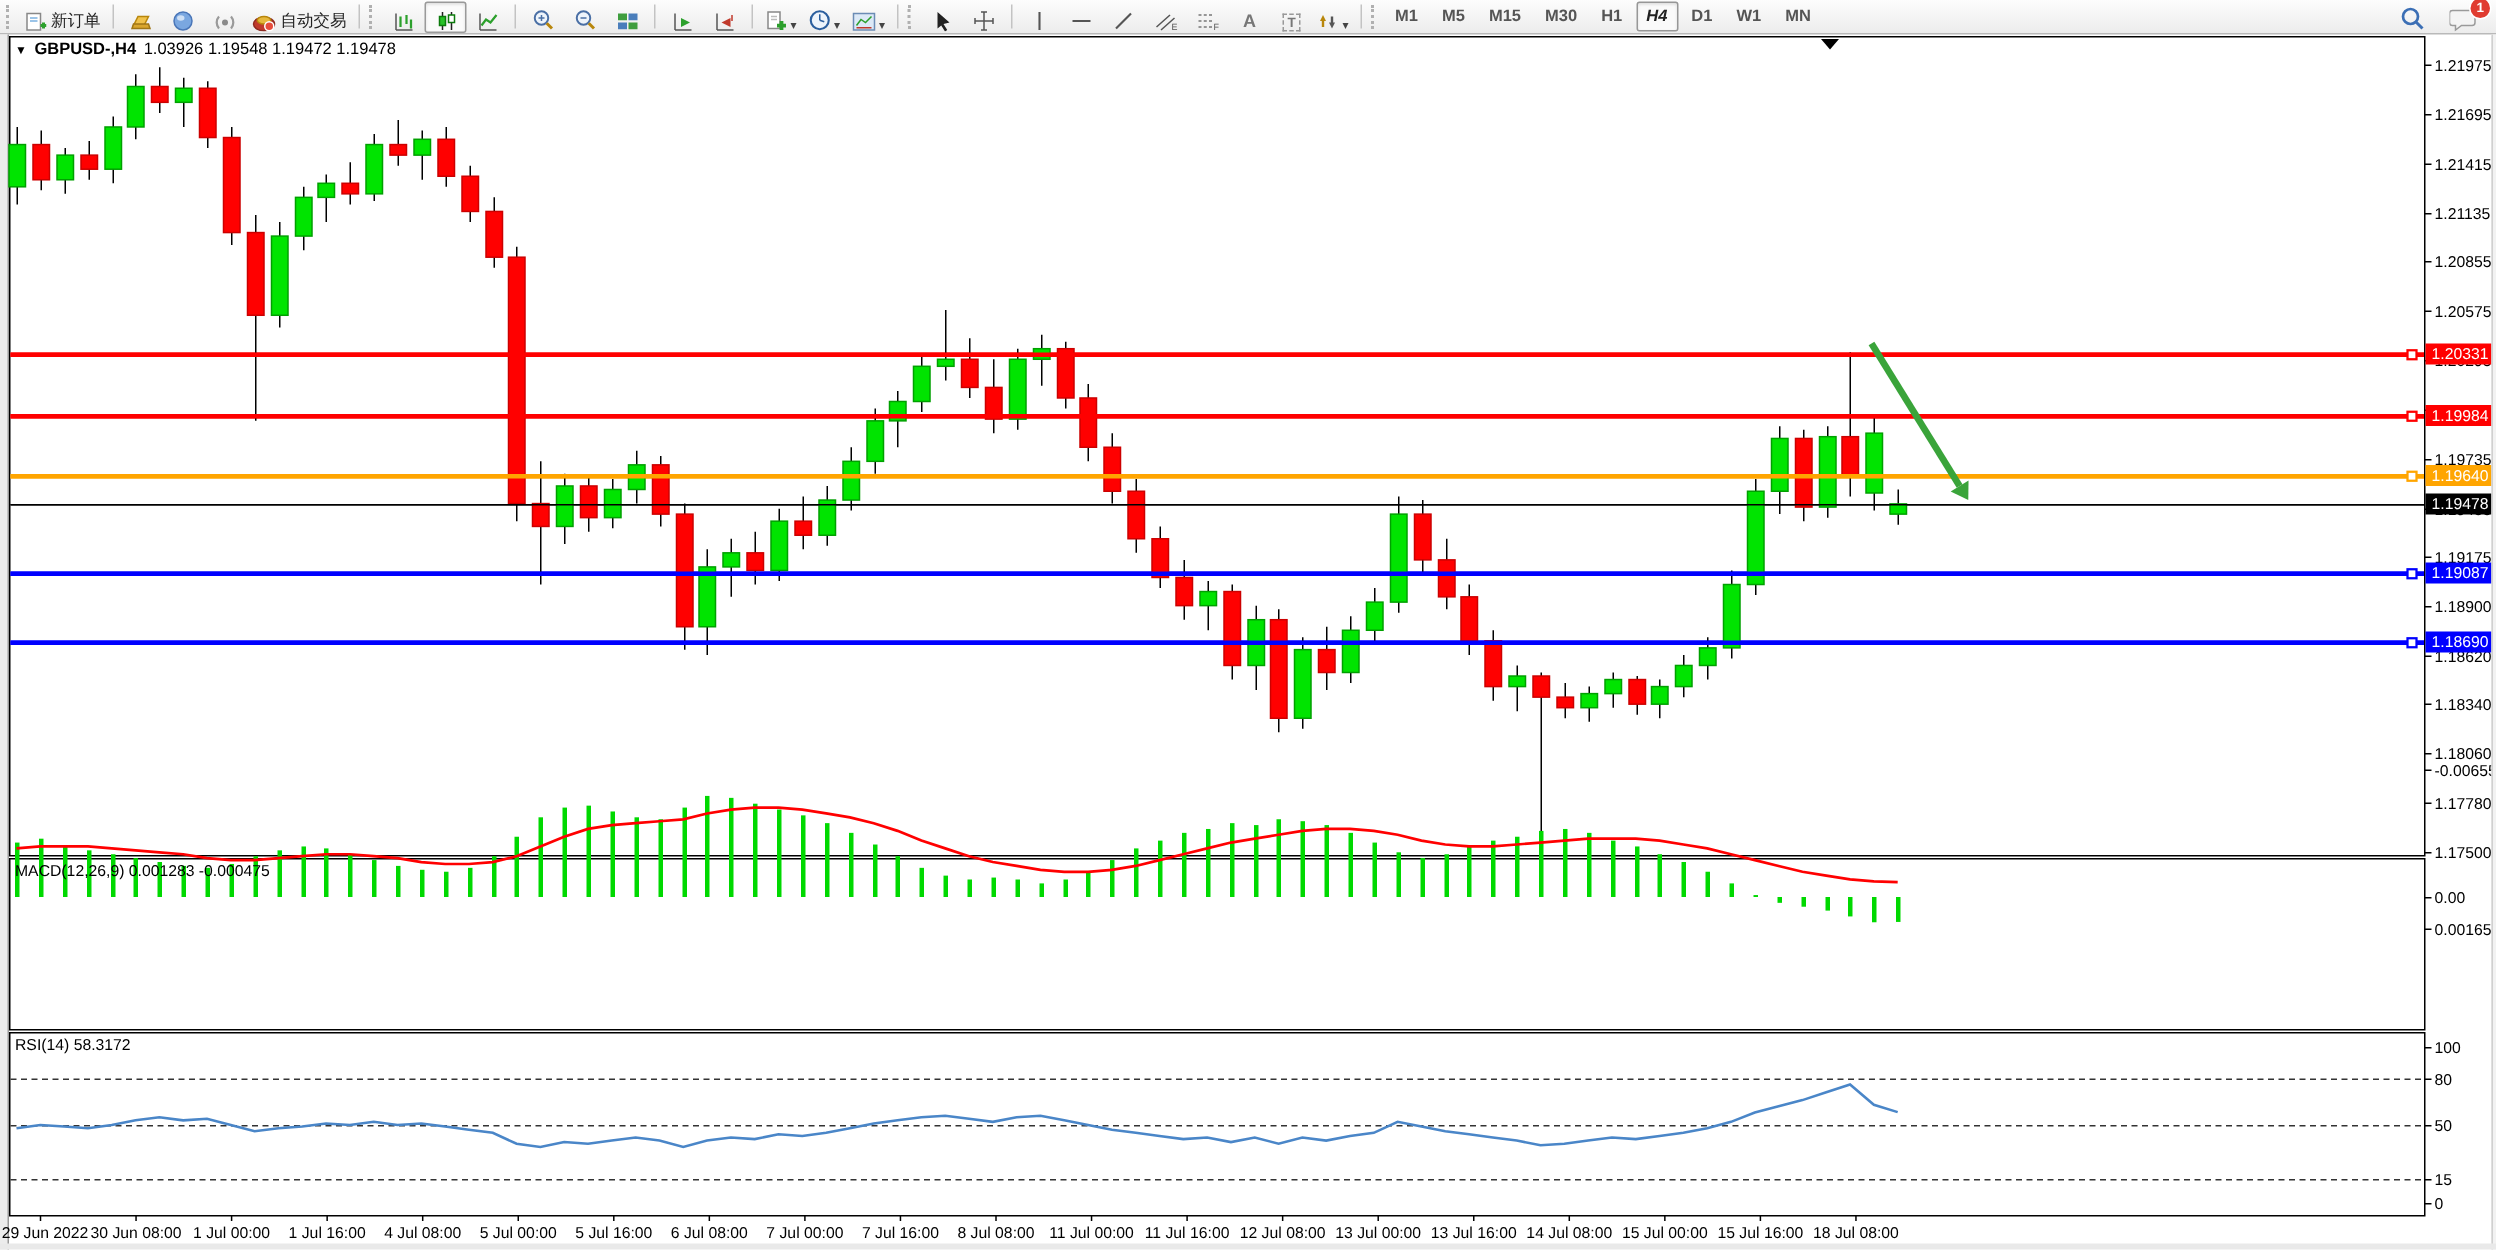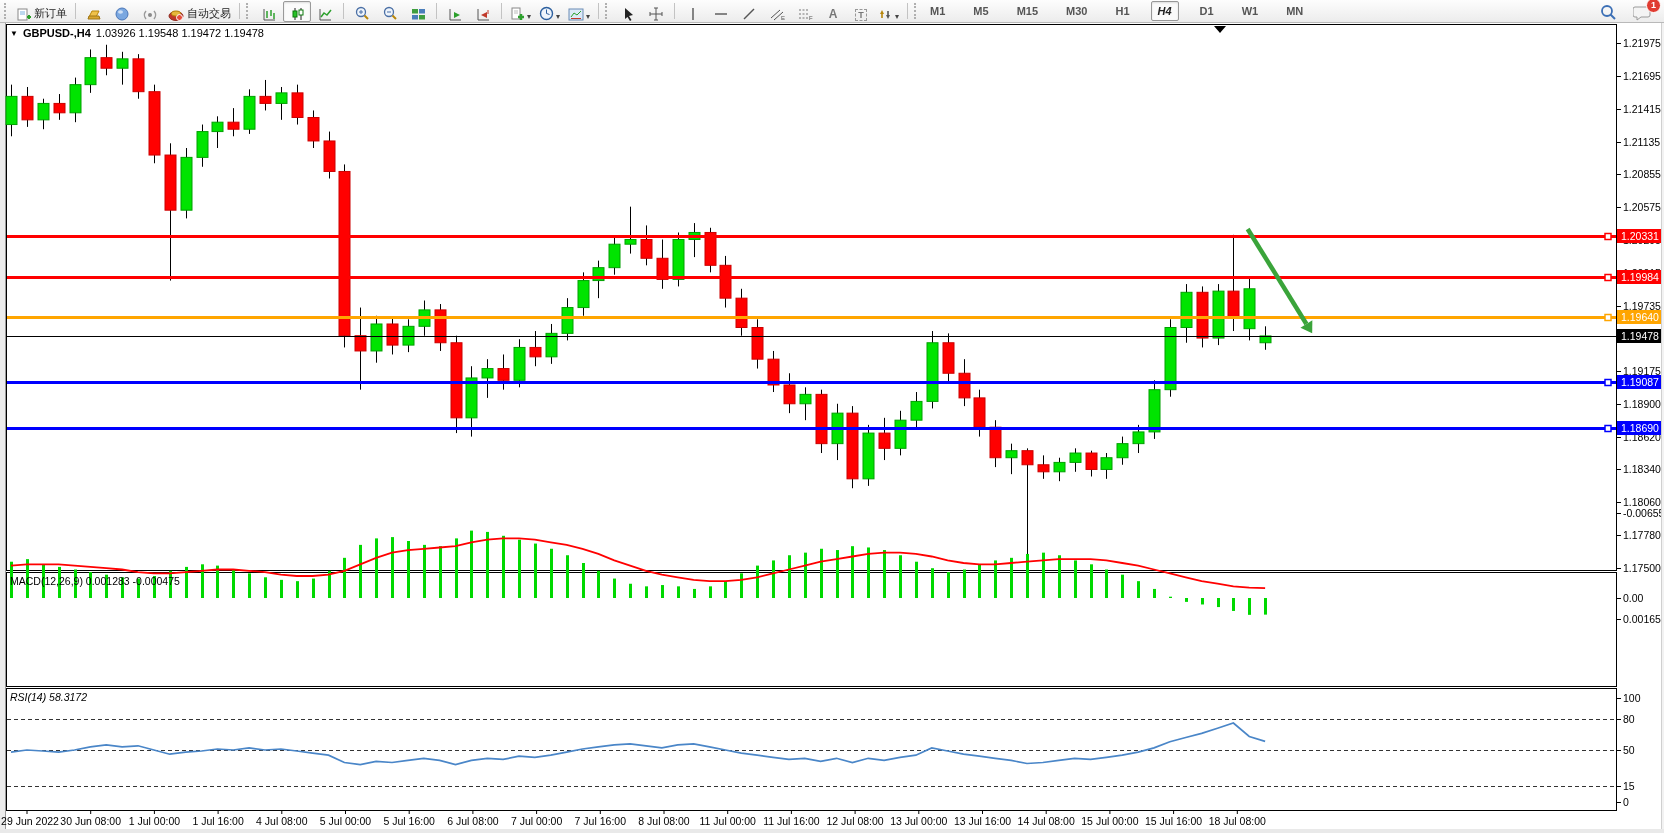--- a/index.html
+++ b/index.html
@@ -26,21 +26,21 @@
   
   .left-strip{position:absolute;left:0;top:23px;width:5px;bottom:0;background:#ececec;border-right:1px solid #9a9a9a;}
   .right-strip{position:absolute;left:1661px;top:23px;width:3px;bottom:0;background:#f2f2f2;border-left:1px solid #d0d0d0;}
   .bottom-strip{position:absolute;left:0;top:829px;width:1664px;height:4px;background:#e9e9e9;}
   #chart-svg{position:absolute;left:0;top:0;}
   .chart-title{position:absolute;left:10px;top:27px;font-size:11px;color:#000;display:flex;align-items:center;gap:5px;}
   .chart-title .sym{font-weight:bold;}
   .dd-icon{font-size:8px;color:#000;}
   .ind-label{position:absolute;font-size:10.5px;color:#000;}
   .macd-label{left:10px;top:575px;}
-  .rsi-label{left:10px;top:691px;font-style:italic;}
+  .rsi-label{left:10px;top:691px;}
 </style>
 </head>
 <body>
 
 <div class="toolbar">
   <div class="grip"></div>
 
   <div class="tb">
     <svg width="14" height="14">
       <rect x="1" y="2" width="9" height="11" fill="#fff" stroke="#888"></rect>
@@ -237,21 +237,21 @@
       <polyline points="3,11 3,6" stroke="#b8860b" stroke-width="1.6" fill="none"></polyline>
         <polygon points="1,7 3,3 5,7" fill="#b8860b"></polygon>
       <polyline points="9,4 9,9" stroke="#555" stroke-width="1.6" fill="none"></polyline>
         <polygon points="7,8 9,12 11,8" fill="#555"></polygon>
     </svg>
       <span class="caret">▾</span>
   </div>
   <div class="sep"></div>
   <div class="grip"></div>
 
-  <div id="tf-group" style="display:flex;align-items:center;gap:14px;">
+  <div id="tf-group" style="display:flex;align-items:center;gap:2px;">
       <div class="tf-btn">M1</div>
       <div class="tf-btn">M5</div>
       <div class="tf-btn">M15</div>
       <div class="tf-btn">M30</div>
       <div class="tf-btn">H1</div>
       <div class="tf-btn active">H4</div>
       <div class="tf-btn">D1</div>
       <div class="tf-btn">W1</div>
       <div class="tf-btn">MN</div>
     </div>

